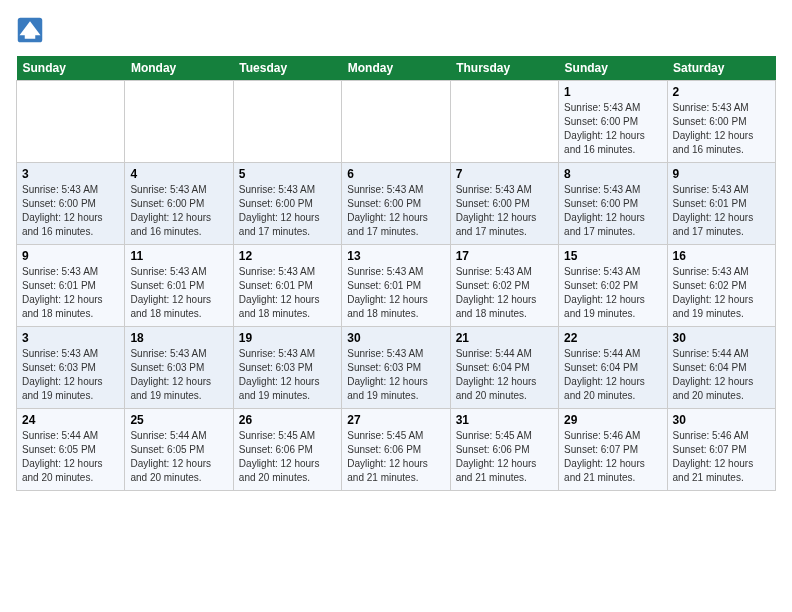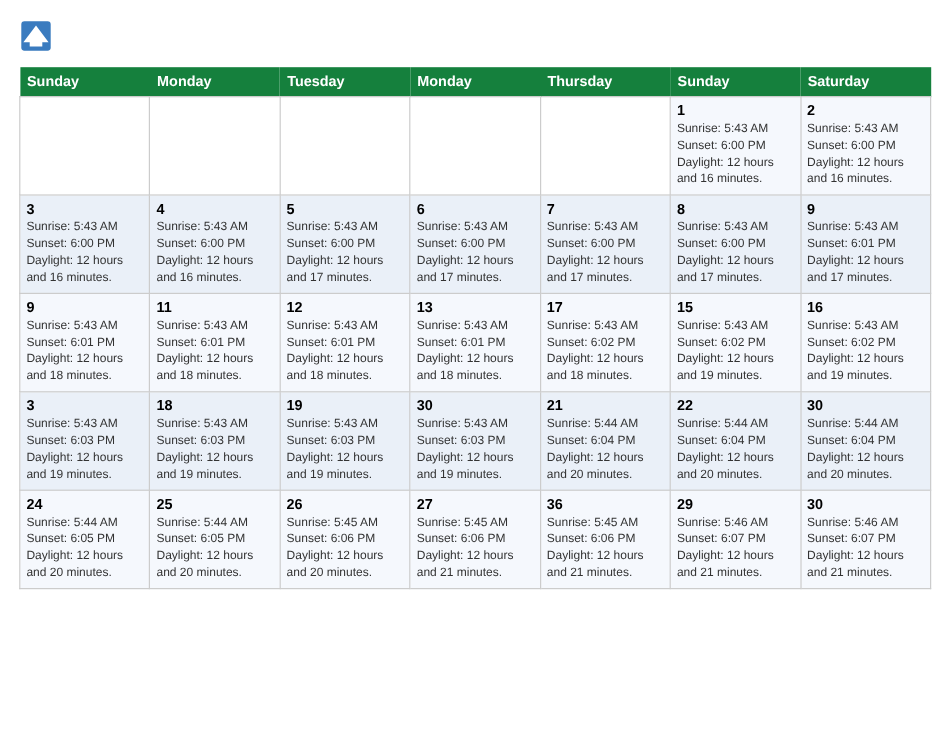--- a/index.html
+++ b/index.html
@@ -318,21 +318,21 @@
 and 20 minutes.</div>
         </td>
         <td>
           <div class="day-num">27</div>
           <div class="day-info" style="white-space: pre-line;">Sunrise: 5:45 AM
 Sunset: 6:06 PM
 Daylight: 12 hours
 and 21 minutes.</div>
         </td>
         <td>
-          <div class="day-num">36</div>
+          <div class="day-num">31</div>
           <div class="day-info" style="white-space: pre-line;">Sunrise: 5:45 AM
 Sunset: 6:06 PM
 Daylight: 12 hours
 and 21 minutes.</div>
         </td>
         <td>
           <div class="day-num">29</div>
           <div class="day-info" style="white-space: pre-line;">Sunrise: 5:46 AM
 Sunset: 6:07 PM
 Daylight: 12 hours

